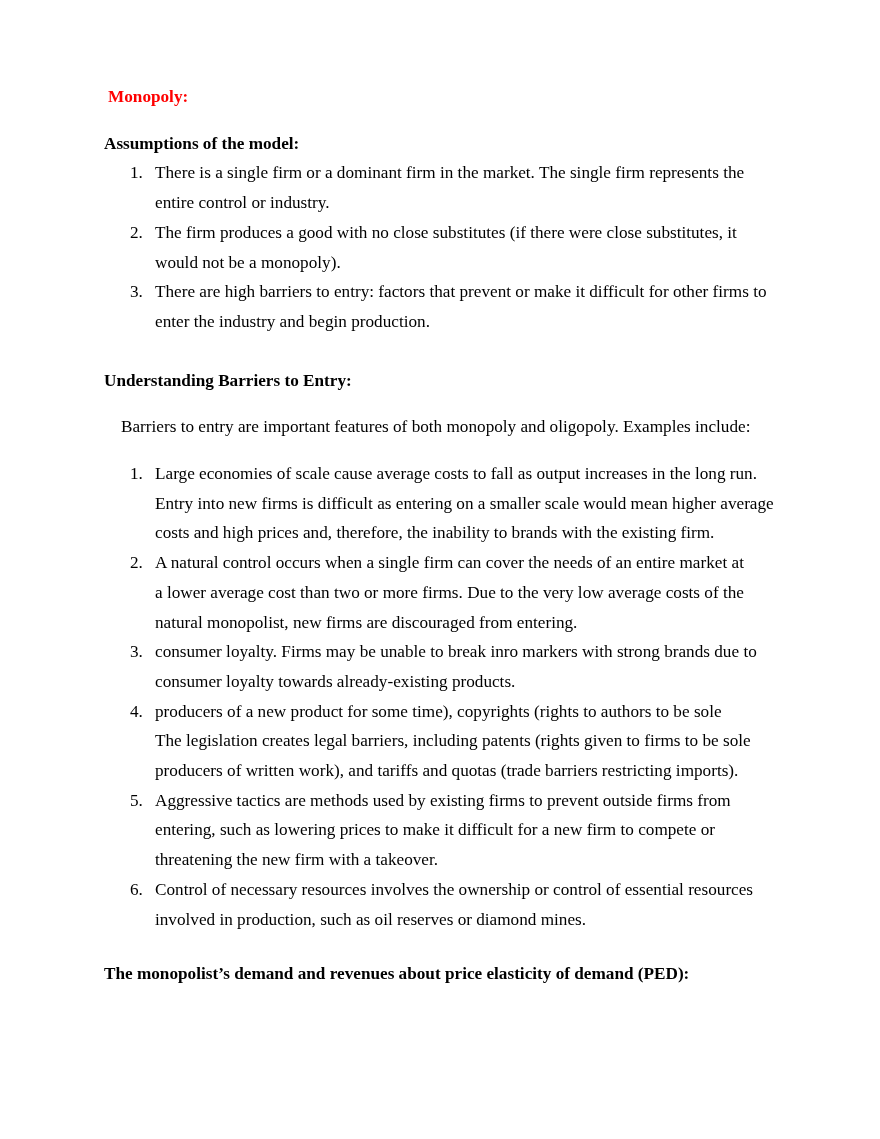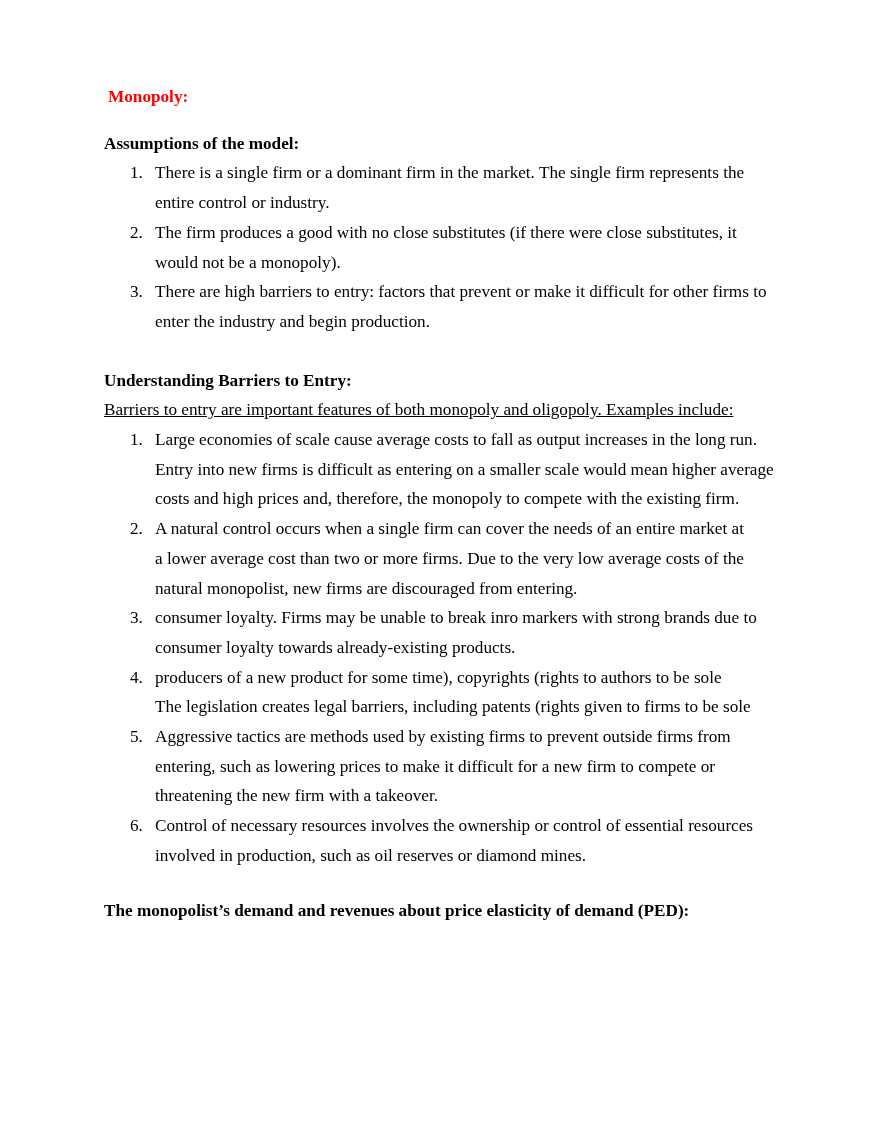--- a/index.html
+++ b/index.html
@@ -26,23 +26,22 @@
     font-size: 17.2px;
     font-weight: bold;
     white-space: nowrap;
   }
   .doc-heading {
     margin: 0;
     font-weight: bold;
     white-space: nowrap;
   }
   .doc-paragraph {
-    margin: 0;
+    margin: 17px;
     white-space: nowrap;
-    text-decoration: underline;
   }
   .doc-list {
     list-style: none;
     margin: 0;
     padding: 0;
   }
   .doc-list li {
     position: relative;
     padding-left: 51px;
   }
@@ -84,37 +83,38 @@
           <span class="line">enter the industry and begin production.</span>
         </li>
       </ol>
       <div class="doc-heading">Understanding Barriers to Entry:</div>
       <div class="doc-paragraph">Barriers to entry are important features of both monopoly and oligopoly. Examples include:</div>
       <ol class="doc-list">
         <li>
           <span class="num">1.</span>
           <span class="line">Large economies of scale cause average costs to fall as output increases in the long run.</span>
           <span class="line">Entry into new firms is difficult as entering on a smaller scale would mean higher average</span>
-          <span class="line">costs and high prices and, therefore, the monopoly to compete with the existing firm.</span>
+          <span class="line">costs and high prices and, therefore, the inability to brands with the existing firm.</span>
         </li>
         <li>
           <span class="num">2.</span>
           <span class="line">A natural control occurs when a single firm can cover the needs of an entire market at</span>
           <span class="line">a lower average cost than two or more firms. Due to the very low average costs of the</span>
           <span class="line">natural monopolist, new firms are discouraged from entering.</span>
         </li>
         <li>
           <span class="num">3.</span>
           <span class="line">consumer loyalty. Firms may be unable to break inro markers with strong brands due to</span>
           <span class="line">consumer loyalty towards already-existing products.</span>
         </li>
         <li>
           <span class="num">4.</span>
           <span class="line">producers of a new product for some time), copyrights (rights to authors to be sole</span>
           <span class="line">The legislation creates legal barriers, including patents (rights given to firms to be sole</span>
+          <span class="line">producers of written work), and tariffs and quotas (trade barriers restricting imports).</span>
         </li>
         <li>
           <span class="num">5.</span>
           <span class="line">Aggressive tactics are methods used by existing firms to prevent outside firms from</span>
           <span class="line">entering, such as lowering prices to make it difficult for a new firm to compete or</span>
           <span class="line">threatening the new firm with a takeover.</span>
         </li>
         <li>
           <span class="num">6.</span>
           <span class="line">Control of necessary resources involves the ownership or control of essential resources</span>

